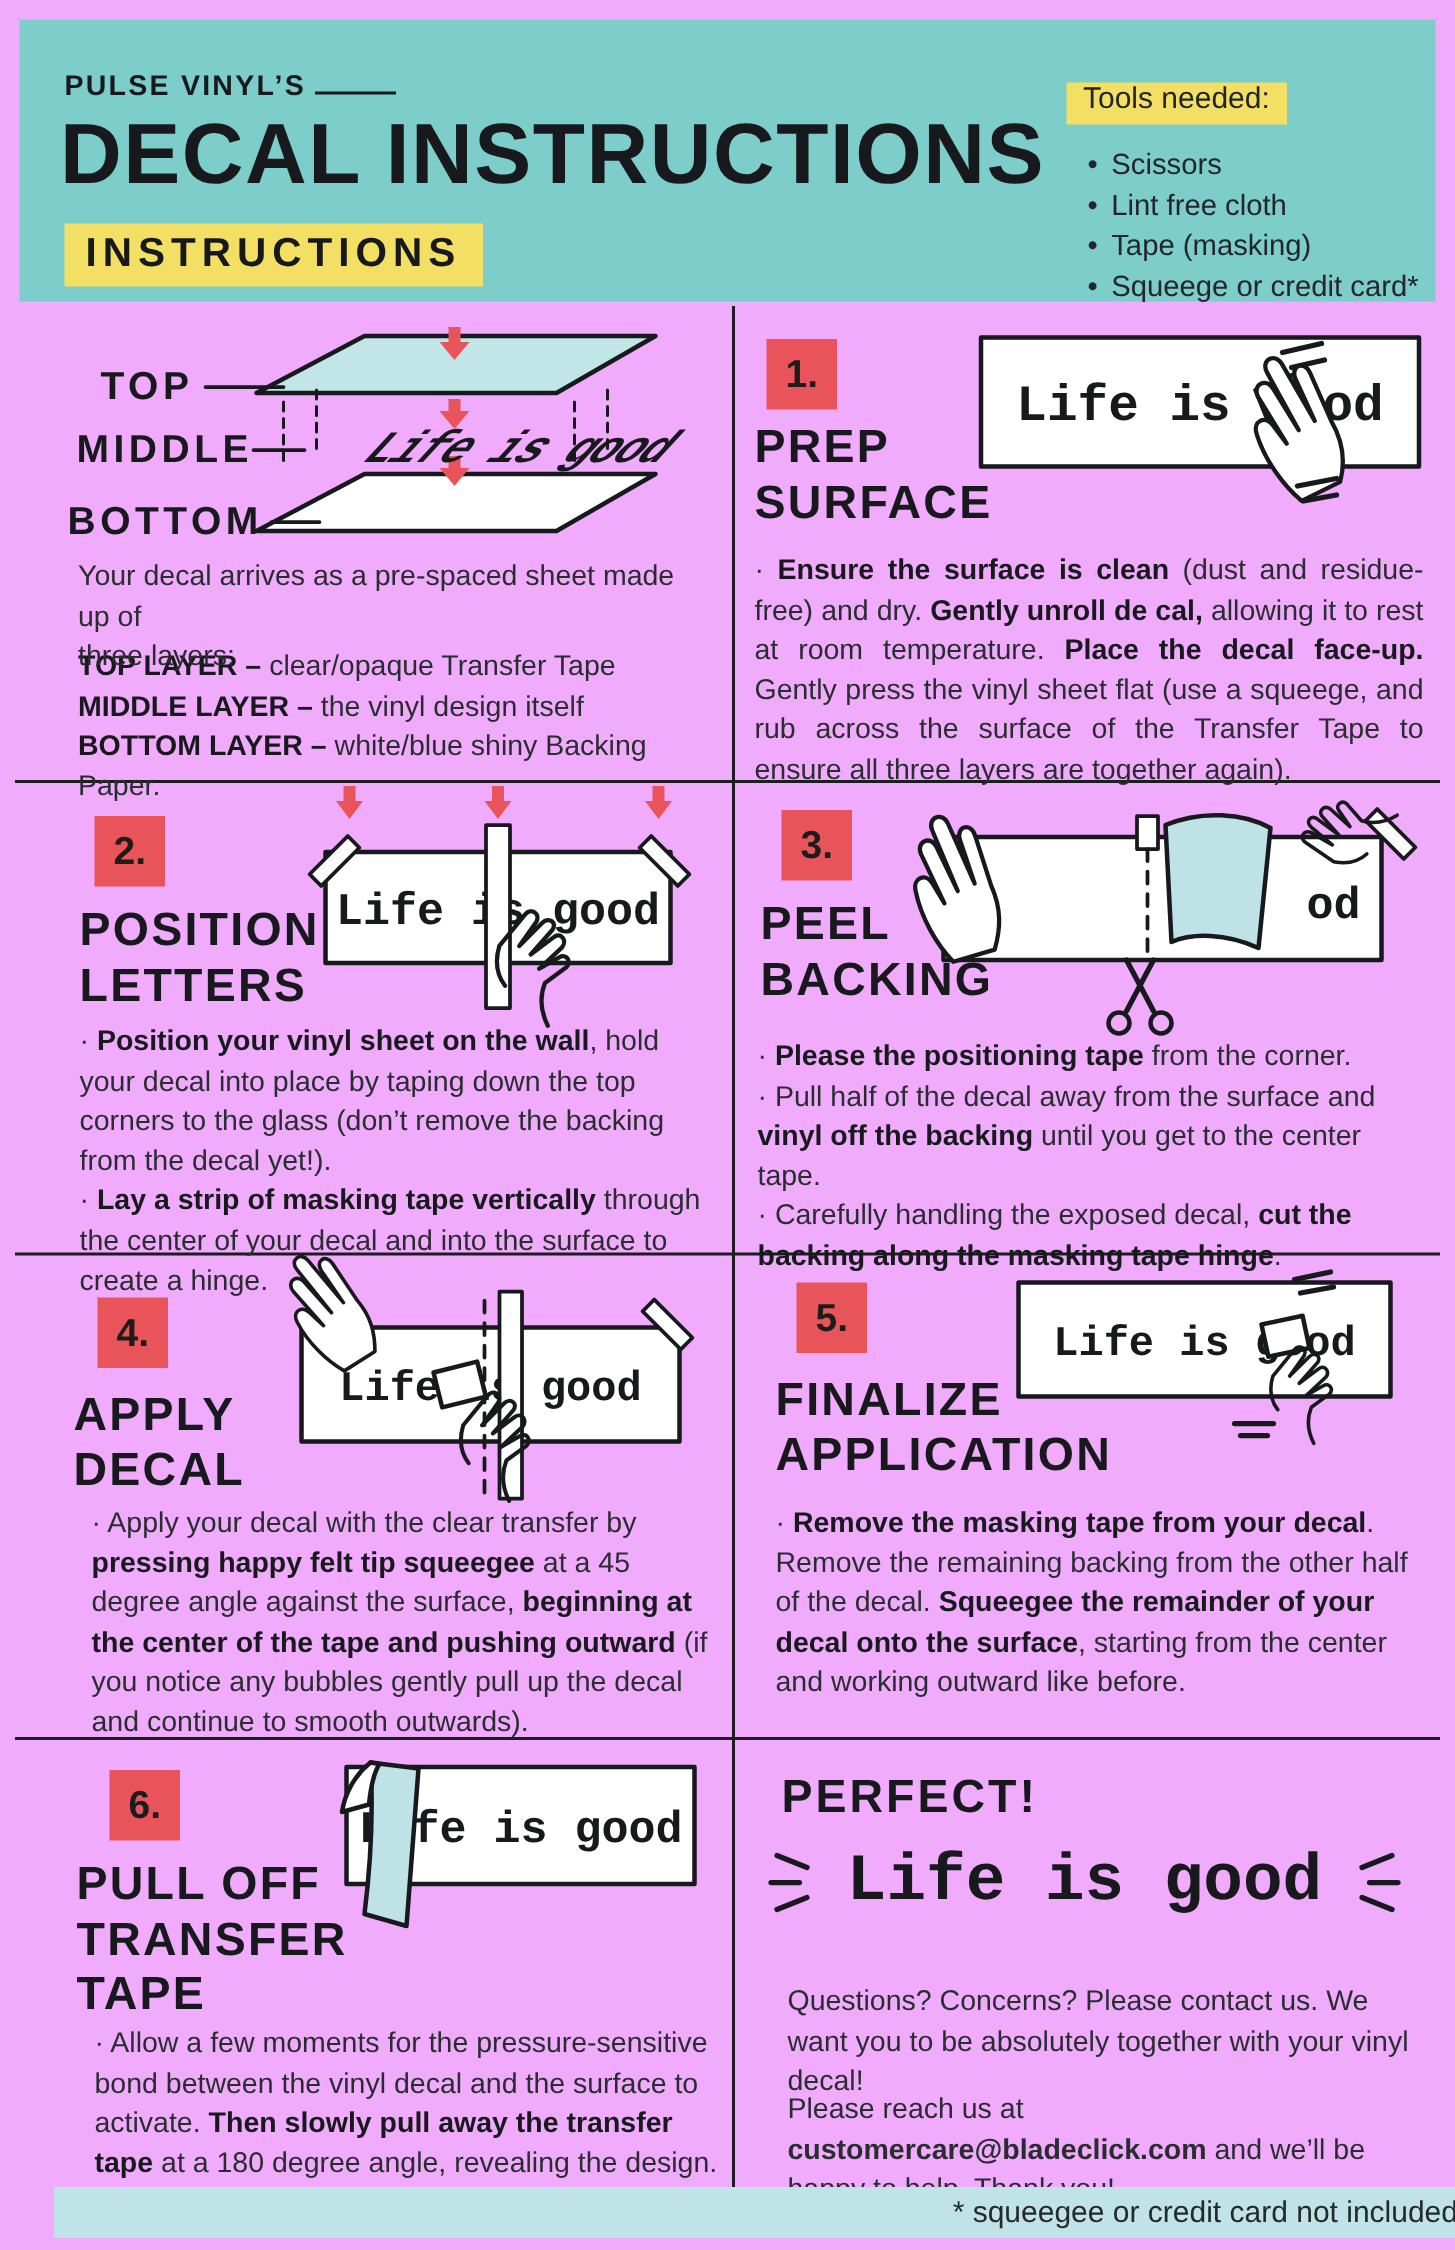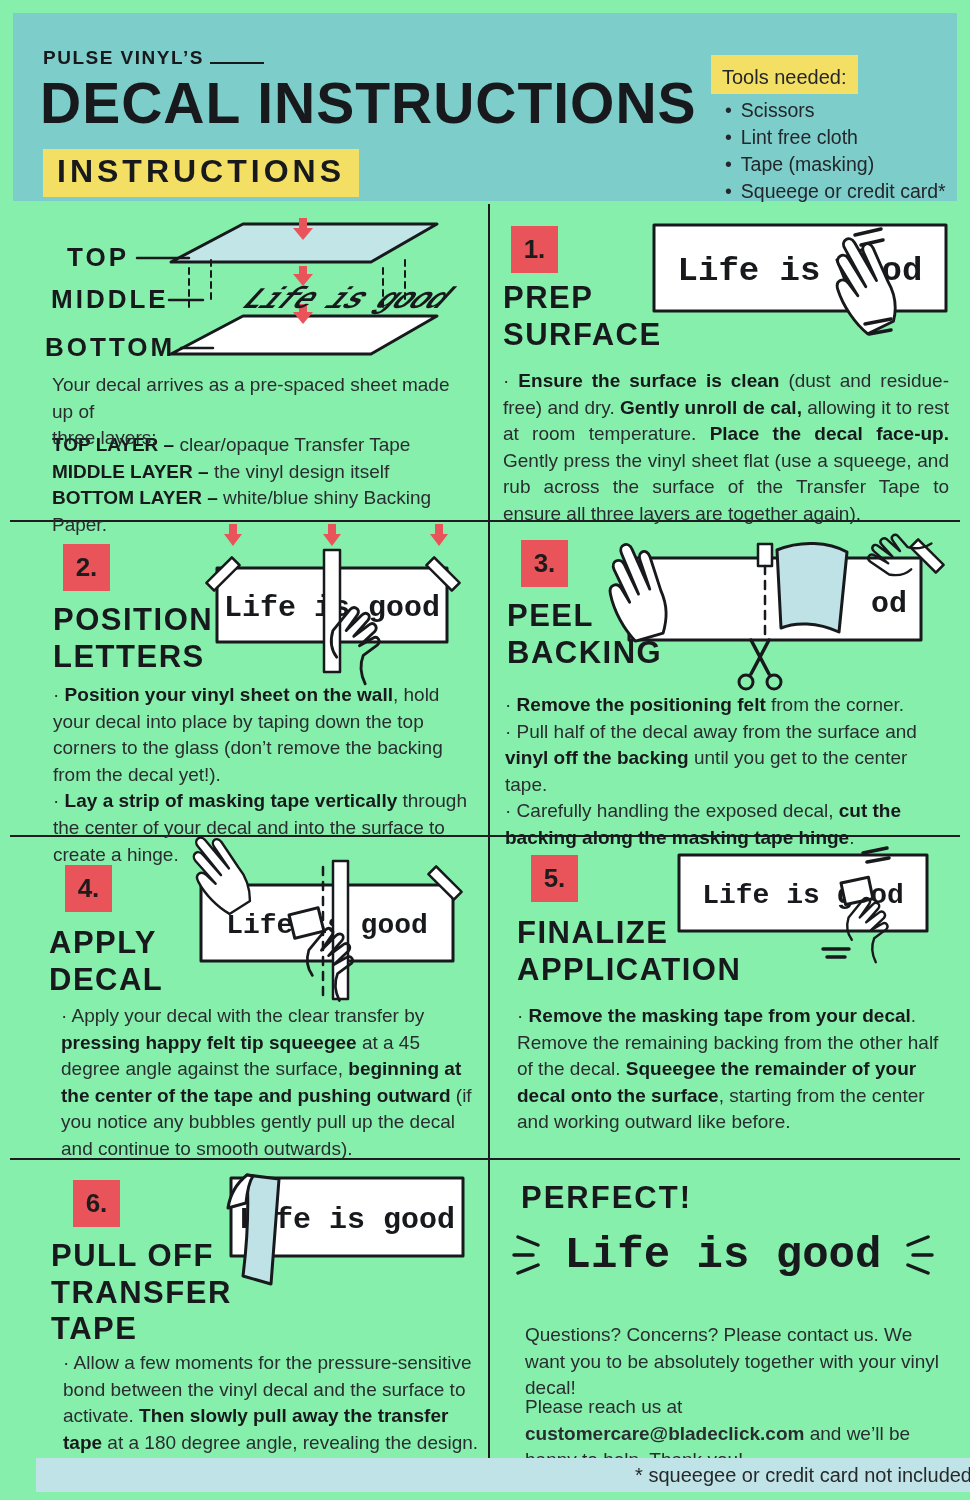--- a/index.html
+++ b/index.html
@@ -8,30 +8,30 @@
     --teal-sheet:#c2e5e8;
     --red:#e8545a;
     --yellow:#f3df63;
     --ink:#17191c;
     --body:#2a2d30;
     --line:#1b1d1f;
   }
   *{margin:0;padding:0;box-sizing:border-box;}
   html,body{background:#fff;}
   body{font-family:"Liberation Sans",sans-serif;color:var(--body);}
-  .page{position:relative;width:970px;height:1500px;background:#86efac;overflow:hidden;}
+  .page{position:relative;width:970px;height:1500px;background:#f0abfc;overflow:hidden;}
 
   
   .header{position:absolute;left:13px;top:13px;width:944px;height:188px;background:var(--teal);}
   .brand-row{position:absolute;left:30px;top:34px;display:flex;align-items:baseline;}
   .brand{font-size:19px;font-weight:bold;letter-spacing:1.5px;color:var(--ink);}
   .brand-underline{display:inline-block;width:54px;border-bottom:2.5px solid var(--ink);margin-left:6px;height:14px;}
   .main-title{position:absolute;left:27px;top:57px;font-size:57px;font-weight:bold;letter-spacing:1px;color:var(--ink);white-space:nowrap;}
-  .subtitle{position:absolute;left:30px;top:136px;background:var(--yellow);padding:4px 14px 7px;font-size:32px;font-weight:bold;letter-spacing:4px;color:var(--ink);}
-  .tools-label{position:absolute;left:698px;top:42px;background:var(--yellow);padding:11px 11px 5px;font-size:20px;color:#23262a;}
+  .subtitle{position:absolute;left:30px;top:136px;background:var(--yellow);padding:4px 14px 7px;font-size:27px;font-weight:bold;letter-spacing:4px;color:var(--ink);}
+  .tools-label{position:absolute;left:698px;top:42px;background:var(--yellow);padding:0 11px 5px;font-size:20px;color:#23262a;}
   .tools-list{position:absolute;left:712px;top:84px;list-style:none;font-size:19.5px;line-height:1.38;color:#23262a;}
   .tools-list li::before{content:"•";margin-right:9px;}
 
   
   .vline{position:absolute;left:488px;top:204px;width:2px;height:1254px;background:var(--line);}
   .hline{position:absolute;left:10px;width:950px;height:2px;background:var(--line);}
 
   
   .cell{position:absolute;}
   .num{position:absolute;width:47px;height:47px;background:var(--red);color:#1c1c1c;font-size:26px;font-weight:bold;display:flex;align-items:center;justify-content:center;}
@@ -183,21 +183,21 @@
 
       <path d="M2,28 L20,6 C24,1 31,5 28,11 L16,28 M16,28 L32,12 C37,7 43,12 39,17 L24,34 M24,34 L40,22 C45,18 50,24 46,29 L30,44 M30,44 L44,36 C49,33 53,39 49,43 L34,54 C30,64 31,74 36,84 M2,28 C-1,38 0,48 6,56" transform="translate(286,50) rotate(-95) scale(0.8)" class="stroke" stroke-width="3"></path>
 
       <g transform="translate(168,112)">
         <line x1="2" y1="0" x2="20" y2="34" class="stroke" stroke-width="3.5"></line>
         <line x1="20" y1="0" x2="2" y2="34" class="stroke" stroke-width="3.5"></line>
         <circle cx="-3" cy="42" r="7" class="stroke" stroke-width="3"></circle>
         <circle cx="25" cy="42" r="7" class="stroke" stroke-width="3"></circle>
       </g>
     </svg>
-    <div class="body-text" style="left:16px;top:172px;width:442px">· <b>Remove the positioning felt</b> from the corner.
+    <div class="body-text" style="left:16px;top:172px;width:442px">· <b>Please the positioning tape</b> from the corner.
 · Pull half of the decal away from the surface and <b>vinyl off the backing</b> until you get to the center tape.
 · Carefully handling the exposed decal, <b>cut the backing along the masking tape hinge</b>.</div>
   </div>
 
   <div class="cell" style="left:13px;top:835px;width:475px;height:323px">
     <div class="num" style="left:52px;top:30px">4.</div>
     <div class="step-title" style="left:36px;top:90px">APPLY
 DECAL</div>
     <svg class="illo" style="left:158px;top:18px" width="305" height="150" viewBox="0 0 305 150">
       <rect x="30" y="32" width="252" height="76" class="stroke wfill" stroke-width="3"></rect>

